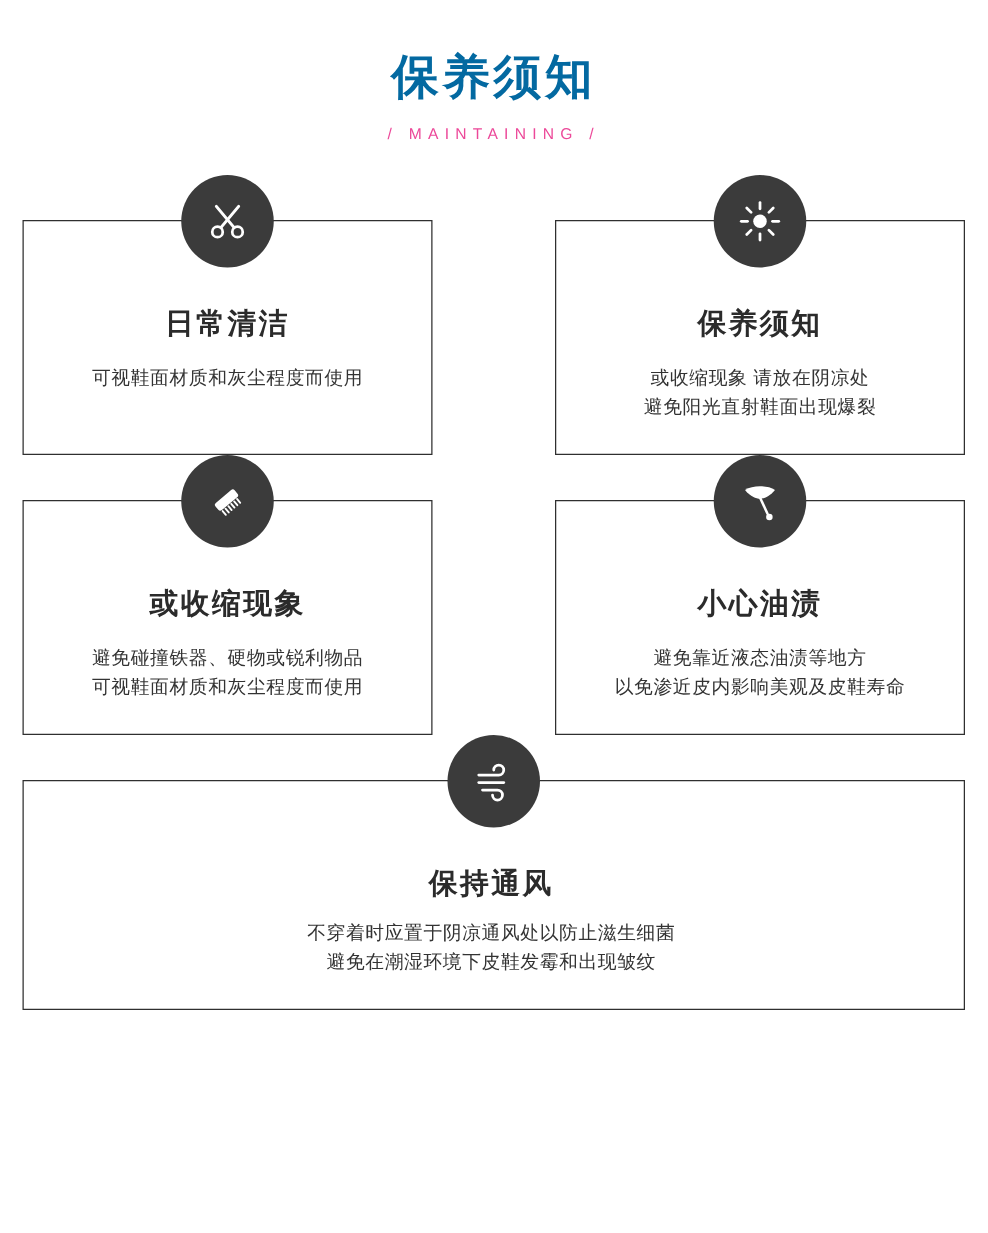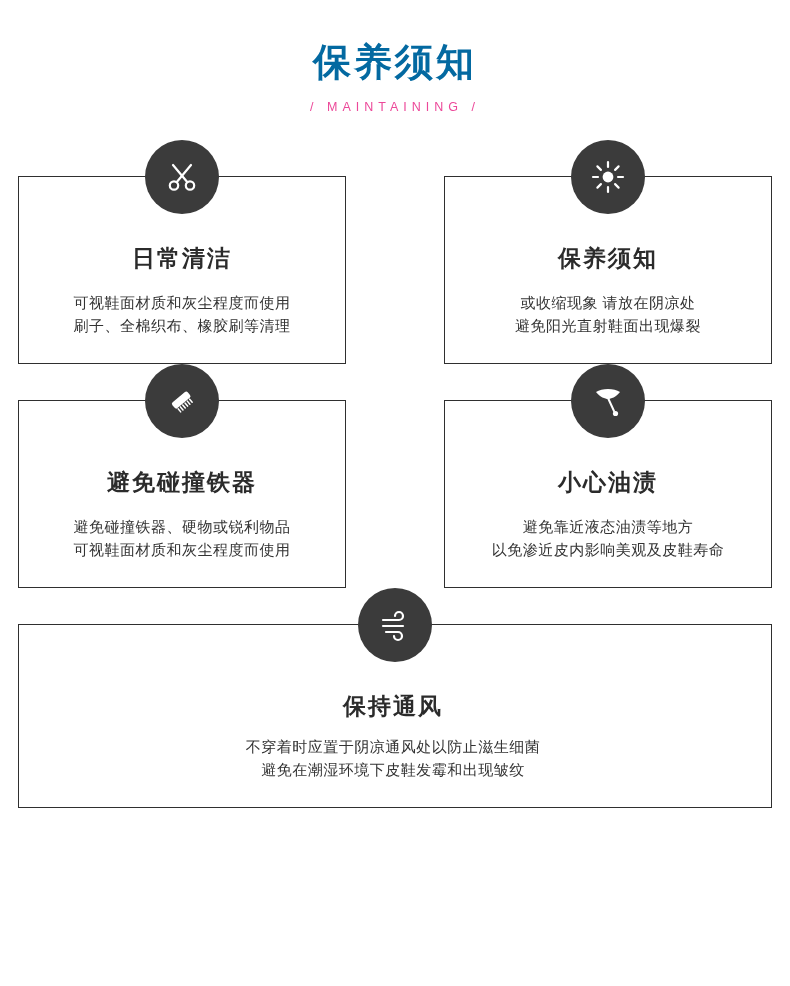--- a/index.html
+++ b/index.html
@@ -119,21 +119,20 @@
             <circle cx="12" cy="28.5" r="4.2"></circle>
             <circle cx="28" cy="28.5" r="4.2"></circle>
             <line x1="14.6" y1="25.2" x2="29" y2="8"></line>
             <line x1="25.4" y1="25.2" x2="11" y2="8"></line>
           </g>
         </svg>
       </div>
       <h2 class="card-title">日常清洁</h2>
       <p class="card-desc">
         <span class="line">可视鞋面材质和灰尘程度而使用</span>
-        <span class="line">刷子、全棉织布、橡胶刷等清理</span>
       </p>
     </div>
 
     <div class="card">
       <div class="badge">
         <svg width="40" height="40" viewBox="0 0 40 40" aria-hidden="true">
           <g stroke="#ffffff" stroke-width="2.2" stroke-linecap="round">
             <circle cx="20" cy="20" r="5.4" fill="#ffffff" stroke="none"></circle>
             <line x1="20" y1="5" x2="20" y2="10"></line>
             <line x1="20" y1="30" x2="20" y2="35"></line>
@@ -166,21 +165,21 @@
               <line x1="12" y1="23.5" x2="12" y2="27.5"></line>
               <line x1="15" y1="23.5" x2="15" y2="27.5"></line>
               <line x1="18" y1="23.5" x2="18" y2="27.5"></line>
               <line x1="21" y1="23.5" x2="21" y2="27.5"></line>
               <line x1="24" y1="23.5" x2="24" y2="27.5"></line>
               <line x1="27" y1="23.5" x2="27" y2="27.5"></line>
             </g>
           </g>
         </svg>
       </div>
-      <h2 class="card-title">避免碰撞铁器</h2>
+      <h2 class="card-title">或收缩现象</h2>
       <p class="card-desc">
         <span class="line">避免碰撞铁器、硬物或锐利物品</span>
         <span class="line">可视鞋面材质和灰尘程度而使用</span>
       </p>
     </div>
 
     <div class="card">
       <div class="badge">
         <svg width="40" height="40" viewBox="0 0 40 40" aria-hidden="true">
           <path d="M8 11 C14 7, 26 7, 32 11 C28 16, 23 18, 20 18 C17 18, 12 16, 8 11 Z" fill="#ffffff"></path>

